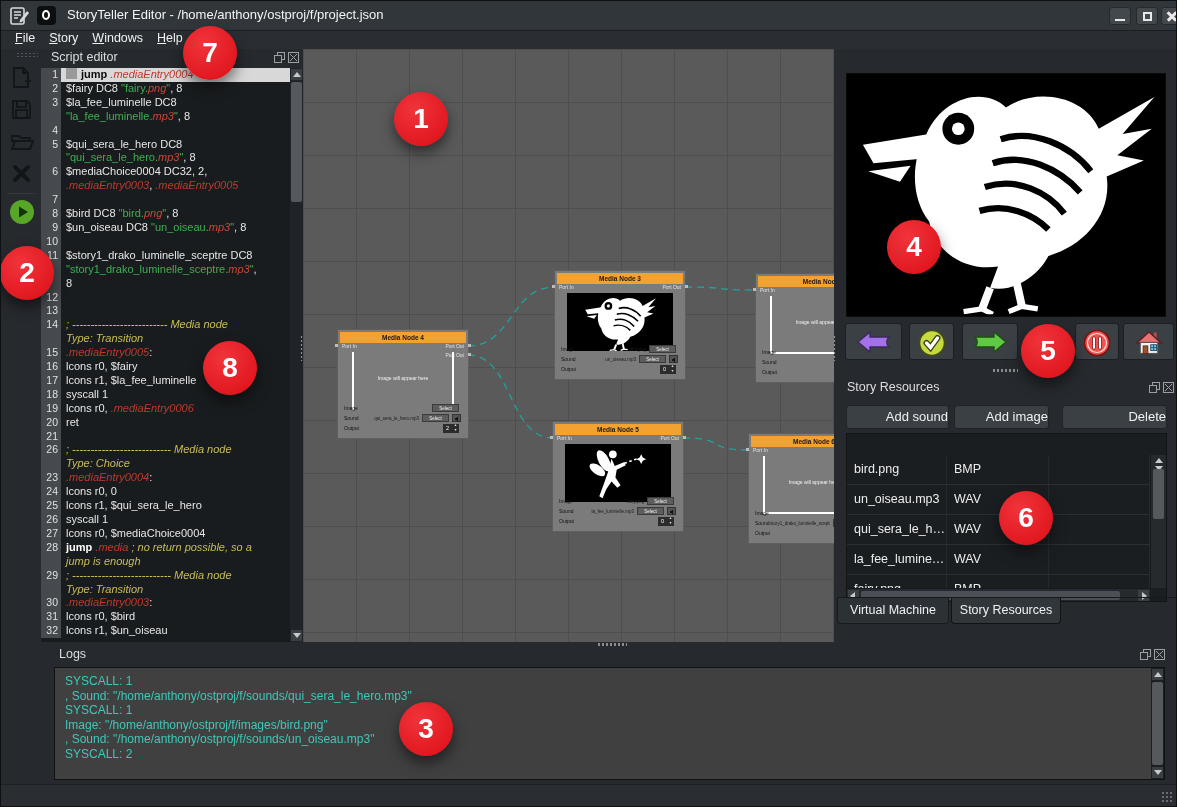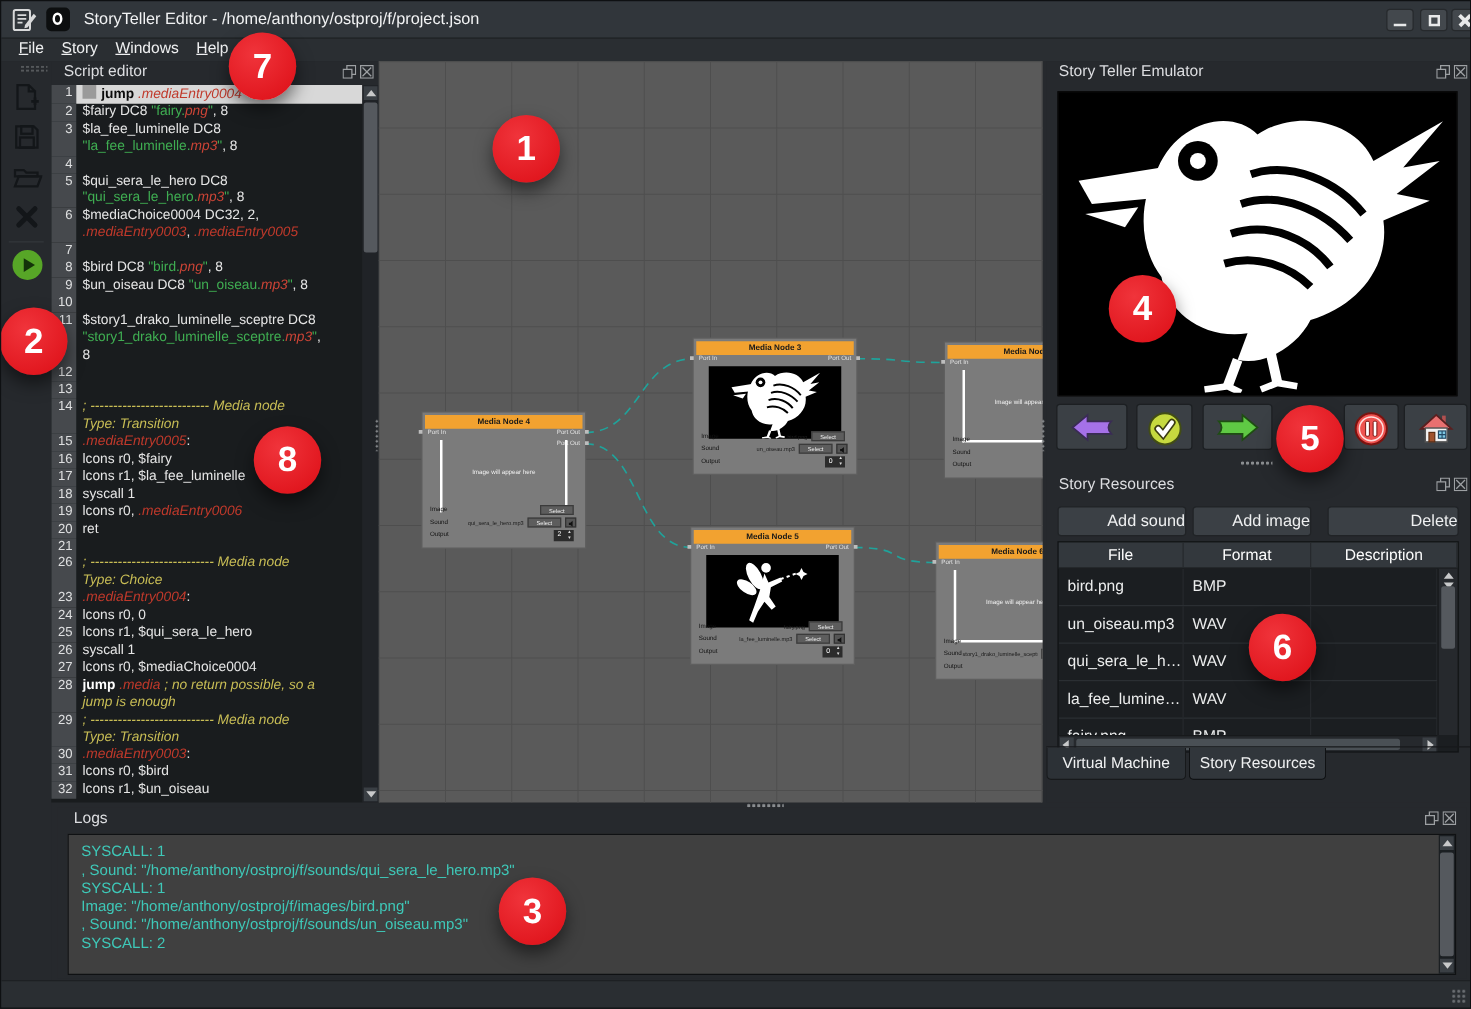--- a/index.html
+++ b/index.html
@@ -512,37 +512,20 @@
             <span class="lbl">Output</span>
           </div>
         </div>
       </div>
   </div>
   <div class="grip-v" style="left:298px; top:334px"></div>
   <div class="grip-v" style="left:831px; top:334px"></div>
   <div class="grip-h" style="left:596px; top:641px"></div>
 
   <div id="right-panel">
-    <div class="pane-title">
-      <span>Story Teller Emulator</span>
-      <span class="pane-icons">
-        <span class="pc">
-            <svg width="11" height="11">
-              <rect x="3.5" y="0.5" width="7" height="7" fill="none" stroke="#9da0a3"></rect>
-              <rect x="0.5" y="3.5" width="7" height="7" fill="#26292d" stroke="#9da0a3"></rect>
-            </svg>
-          </span>
-        <span class="pc">
-            <svg width="11" height="11">
-              <rect x="0.5" y="0.5" width="10" height="10" fill="none" stroke="#9da0a3"></rect>
-              <path d="M2,2 L9,9 M9,2 L2,9" stroke="#9da0a3"></path>
-            </svg>
-          </span>
-      </span>
-    </div>
     <div id="emu-screen">
       <svg viewBox="0 0 120 90" preserveAspectRatio="xMidYMid meet">
           <use href="#sym-bird"></use>
         </svg>
     </div>
     <div id="emu-buttons">
         <div class="emu-btn" style="left: 8px; top: 274px; width: 57px;"><span><svg width="38" height="26" viewBox="0 0 38 26">
               <path d="M34,8 L15,8 L15,3 L3,13 L15,23 L15,18 L34,18 C31,15 31,11 34,8 Z" fill="#a571e8" stroke="#3a2b55" stroke-width="1.4"></path>
             </svg></span></div>
         <div class="emu-btn" style="left: 72px; top: 274px; width: 45px;"><span><svg width="28" height="28" viewBox="0 0 28 28">
@@ -585,25 +568,20 @@
               <path d="M2,2 L9,9 M9,2 L2,9" stroke="#9da0a3"></path>
             </svg>
           </span>
       </span>
     </div>
     <div class="res-btn" style="left:9px; width:103px">Add sound</div>
     <div class="res-btn" style="left:117px; width:95px">Add image</div>
     <div class="res-btn" style="left:225px; width:105px">Delete</div>
 
     <div id="res-table">
-      <div class="rt-head" id="rt-head">
-          <div class="c-file">File</div>
-          <div class="c-fmt">Format</div>
-          <div class="c-desc">Description</div>
-        </div>
       <div class="rt-body" id="rt-body">
           <div class="rt-row">
             <div class="c-file">bird.png</div>
             <div class="c-fmt">BMP</div>
             <div class="c-desc"></div>
           </div>
           <div class="rt-row">
             <div class="c-file">un_oiseau.mp3</div>
             <div class="c-fmt">WAV</div>
             <div class="c-desc"></div>

